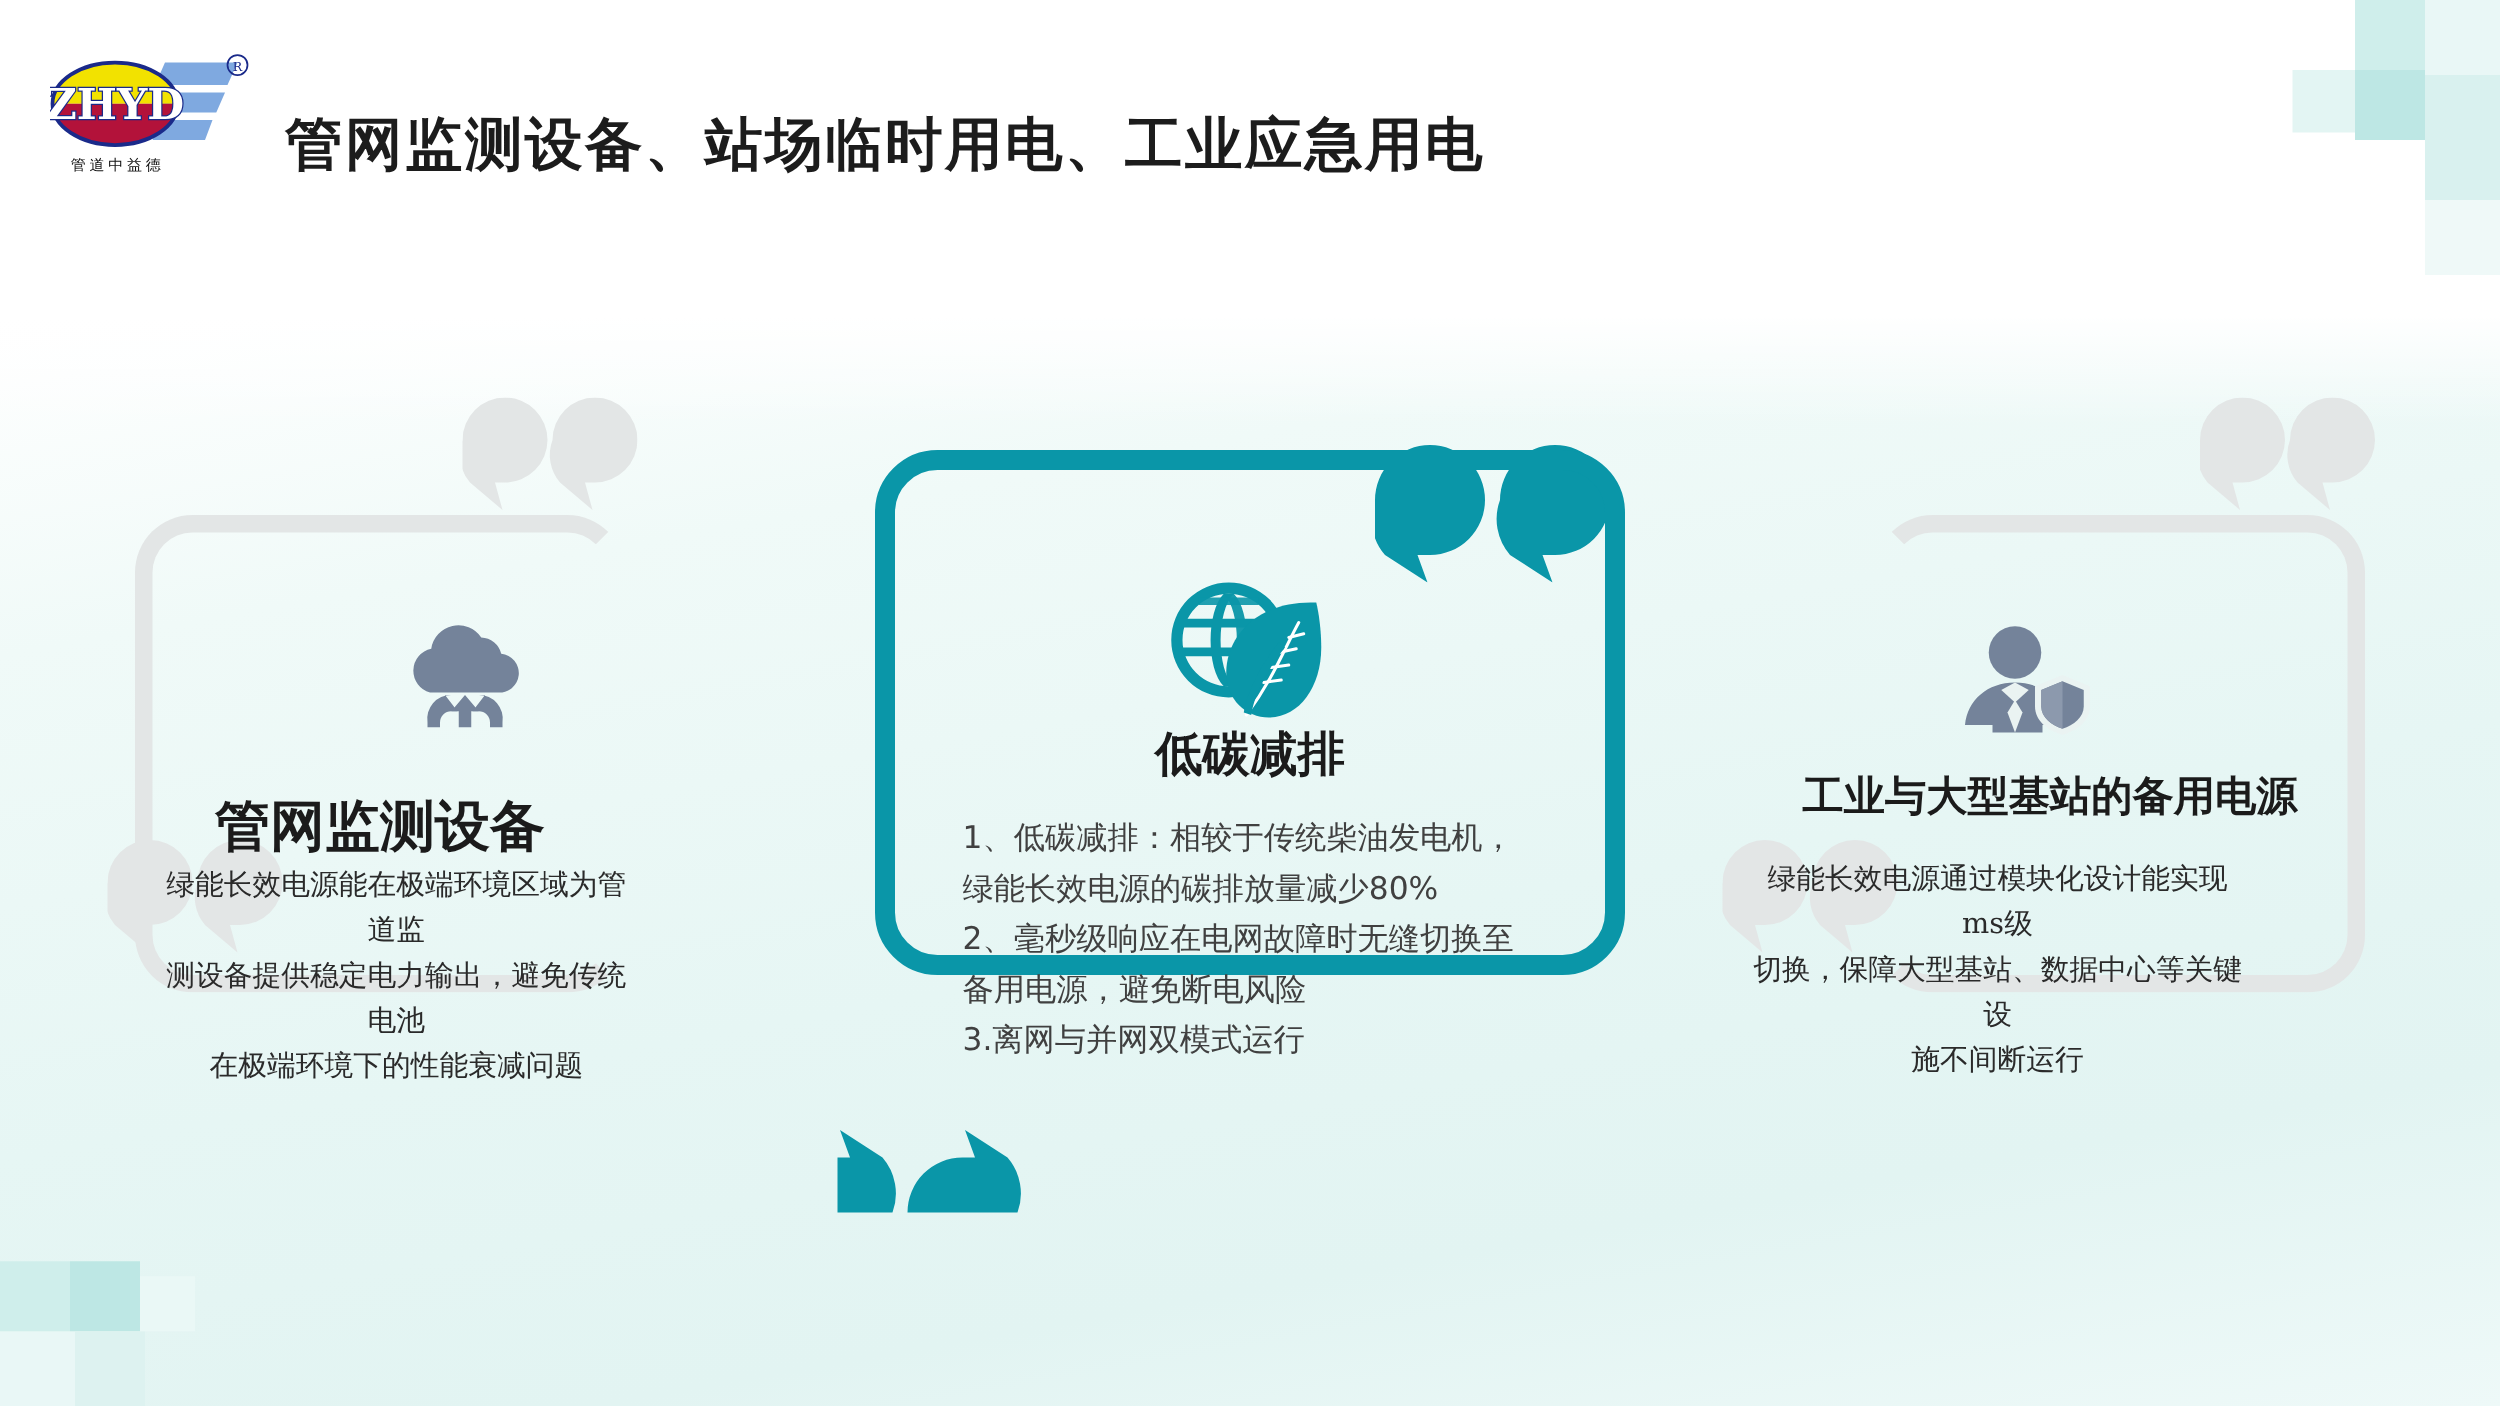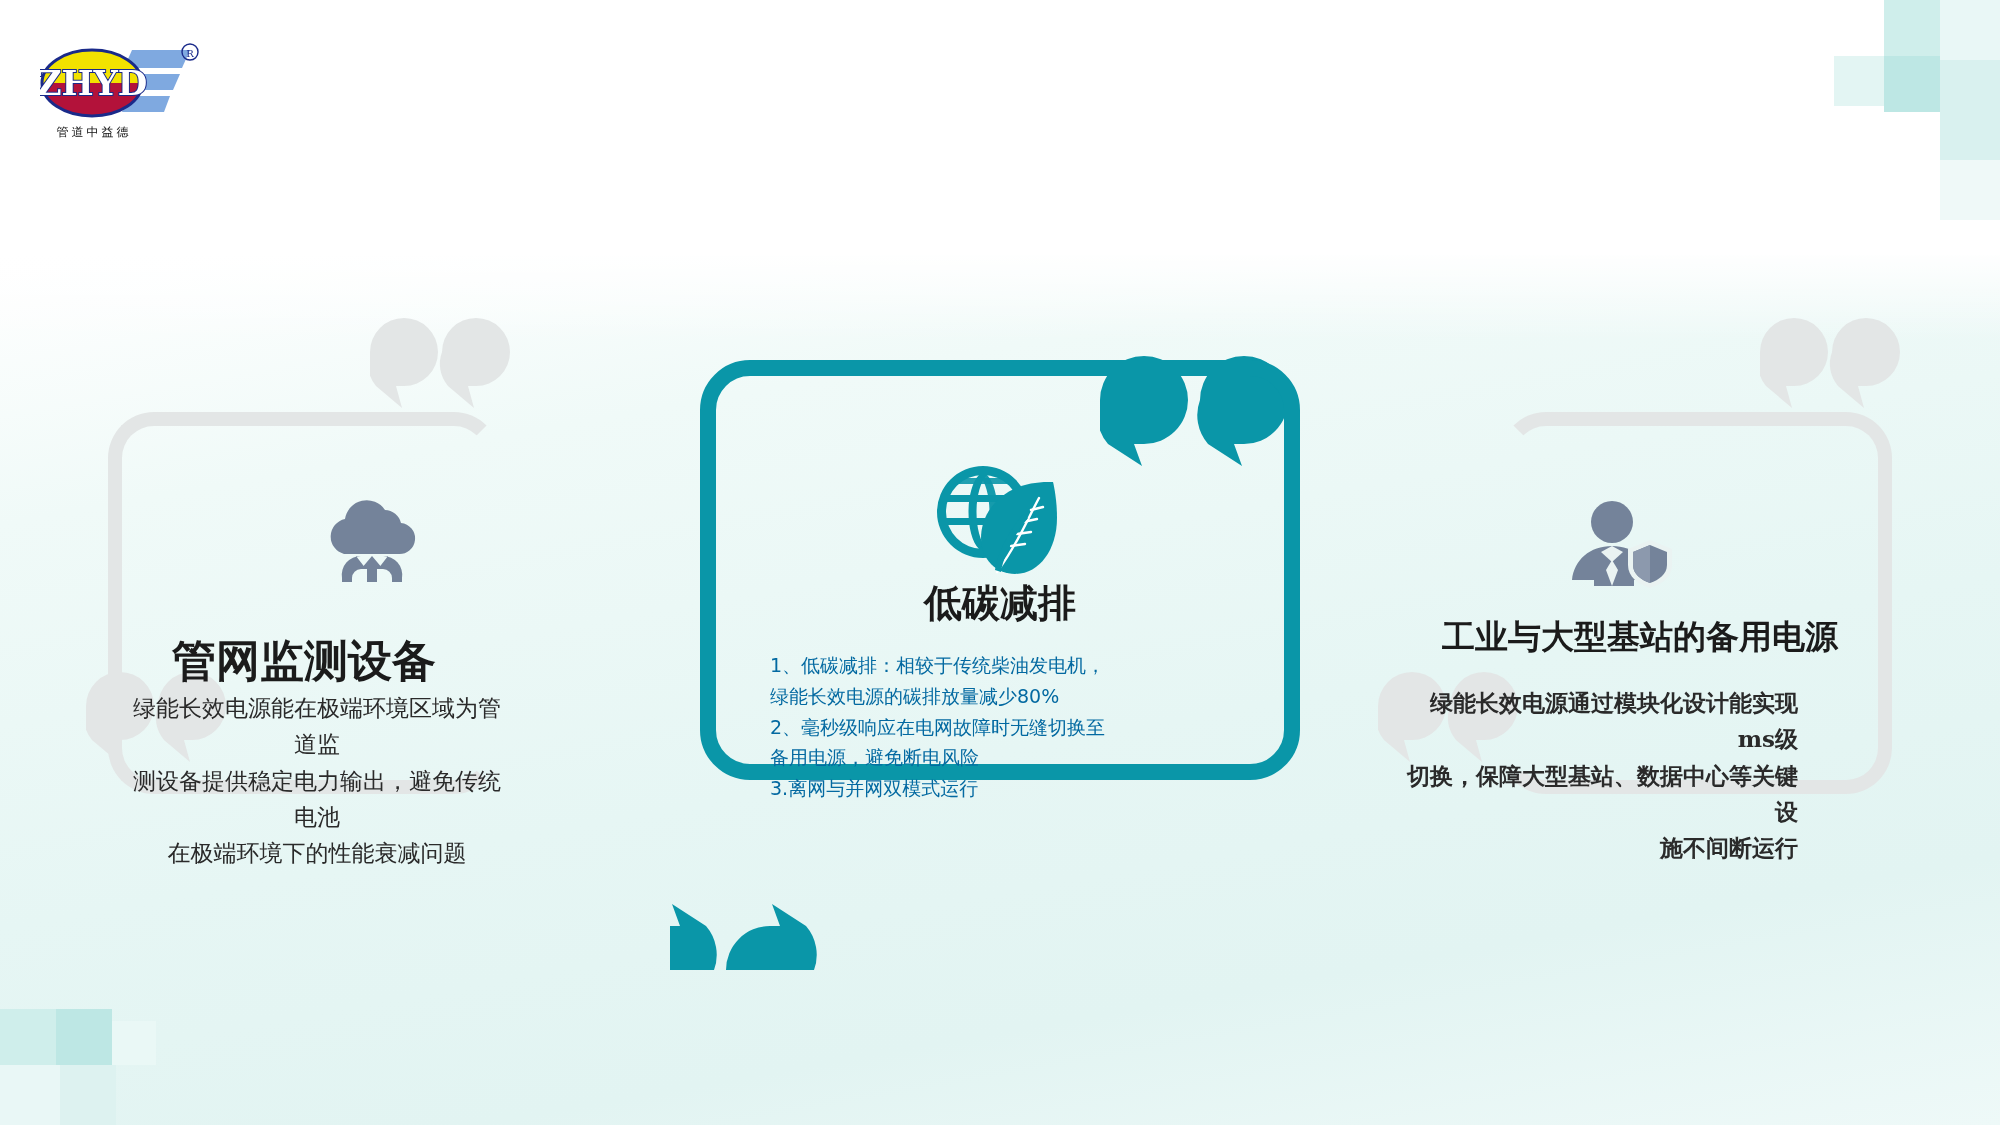--- a/index.html
+++ b/index.html
@@ -82,27 +82,27 @@
   }
 
   
   .left-icon { left:318px;  top:500px; }
   .left-h    { left:108px;  top:616px; width:392px; font-size:44px;margin-top:16px; }
   .left-b    { left:128px;  top:690px; width:378px; font-size:23px; text-align:center; }
 
   
   .mid-icon  { left:935px;  top:462px; }
   .mid-h     { left:700px;  top:578px; width:600px; font-size:38px; }
-  .mid-b     { left:770px;  top:650px; width:520px; font-size:19px;
-               font-family:"DejaVu Sans","Liberation Sans",sans-serif; line-height:1.62; color:#0369a1; }
+  .mid-b     { left:770px;  top:650px; width:520px; font-size:25px;
+               font-family:"DejaVu Sans","Liberation Sans",sans-serif; line-height:1.62; color:#404040; }
 
   
   .right-icon{ left:1566px; top:500px; }
   .right-h   { left:1380px; top:615px; width:520px; font-size:33px; }
-  .right-b   { left:1398px; top:685px; width:400px; font-size:23px; text-align:right;font-weight:bold; }
+  .right-b   { left:1398px; top:685px; width:400px; font-size:23px; text-align:center; }
 
   .nowrap { white-space:pre-line; }
 </style>
 </head>
 <body>
 
 <div id="stage">
 
   <div class="bg-top"></div>
   <div class="bg-body"></div>
@@ -143,20 +143,21 @@
 
         <text x="52" y="57" text-anchor="middle" font-family="DejaVu Serif, Liberation Serif, serif" font-size="34" font-weight="bold" fill="#ffffff" stroke="#1a2a8a" stroke-width="2" paint-order="stroke">ZHYD</text>
 
         <circle cx="150" cy="14" r="8" fill="none" stroke="#1a2a8a" stroke-width="1.4"></circle>
         <text x="150" y="18.5" text-anchor="middle" font-family="DejaVu Serif, serif" font-size="10" fill="#1a2a8a">R</text>
 
         <text x="54" y="98" text-anchor="middle" font-family="DejaVu Sans, Liberation Sans, sans-serif" font-size="12" letter-spacing="3" fill="#111111">管道中益德</text>
       </svg>
     </div>
 
+    <div class="page-title">管网监测设备、站场临时用电、工业应急用电</div>
   </div>
 
   <div class="card">
 
     <div class="frame-grey left"></div>
 
     <svg style="position:absolute;left:370px;top:318px;z-index:2" width="140" height="95">
       <path d="M0,34 a34,34 0 1 1 34,34 h-8 l6,22 -26,-22 a34,34 0 0 1 -6,-34 z" fill="#e3e6e6"></path>
       <path d="M72,34 a34,34 0 1 1 34,34 h-8 l6,22 -26,-22 a34,34 0 0 1 -6,-34 z" fill="#e3e6e6"></path>
     </svg>

